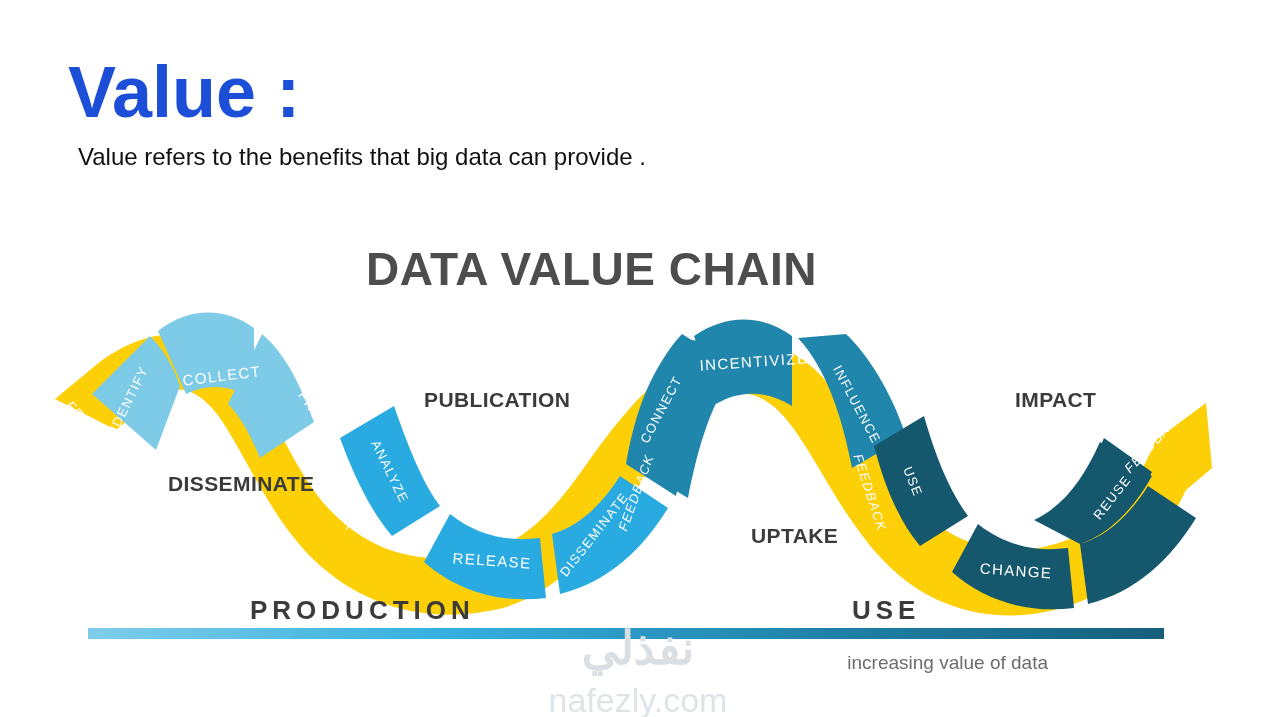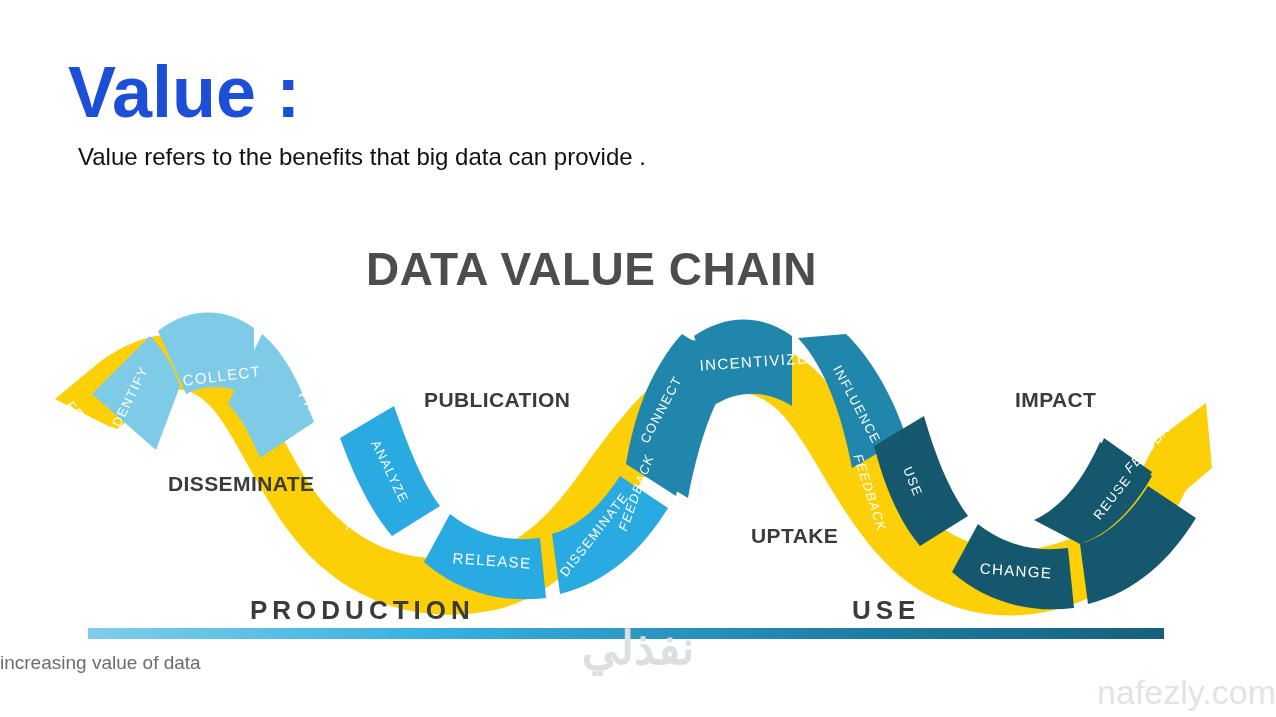--- a/index.html
+++ b/index.html
@@ -105,21 +105,21 @@
     width: 1076px;
     height: 11px;
     background: linear-gradient(to right, #7fcdea 0%, #36b0df 33%, #1f7fa6 70%, #16607c 100%);
   }
 
   #increasing-caption {
     position: absolute;
     left: 0;
     top: 442px;
     width: 1048px;
-    text-align: left;
+    text-align: right;
     font-size: 19px;
     color: #6c6c6c;
   }
 
   
   #watermark {
     position: absolute;
     left: 0;
     top: 415px;
     width: 1276px;
@@ -128,25 +128,24 @@
     user-select: none;
   }
   #watermark-arabic {
     font-size: 46px;
     color: #d9dfe3;
     line-height: 1;
     font-weight: bold;
     direction: rtl;
   }
   #watermark-domain {
-    margin-top: 4px;
+    margin-top: 12px;
     font-size: 34px;
     color: #dfe4e8;
     line-height: 1;
-    text-align: right;
   }
 
   
   .seg-text {
     font-family: "Liberation Sans", sans-serif;
     fill: #ffffff;
     font-size: 13px;
     letter-spacing: 1.4px;
     text-anchor: middle;
     dominant-baseline: middle;

